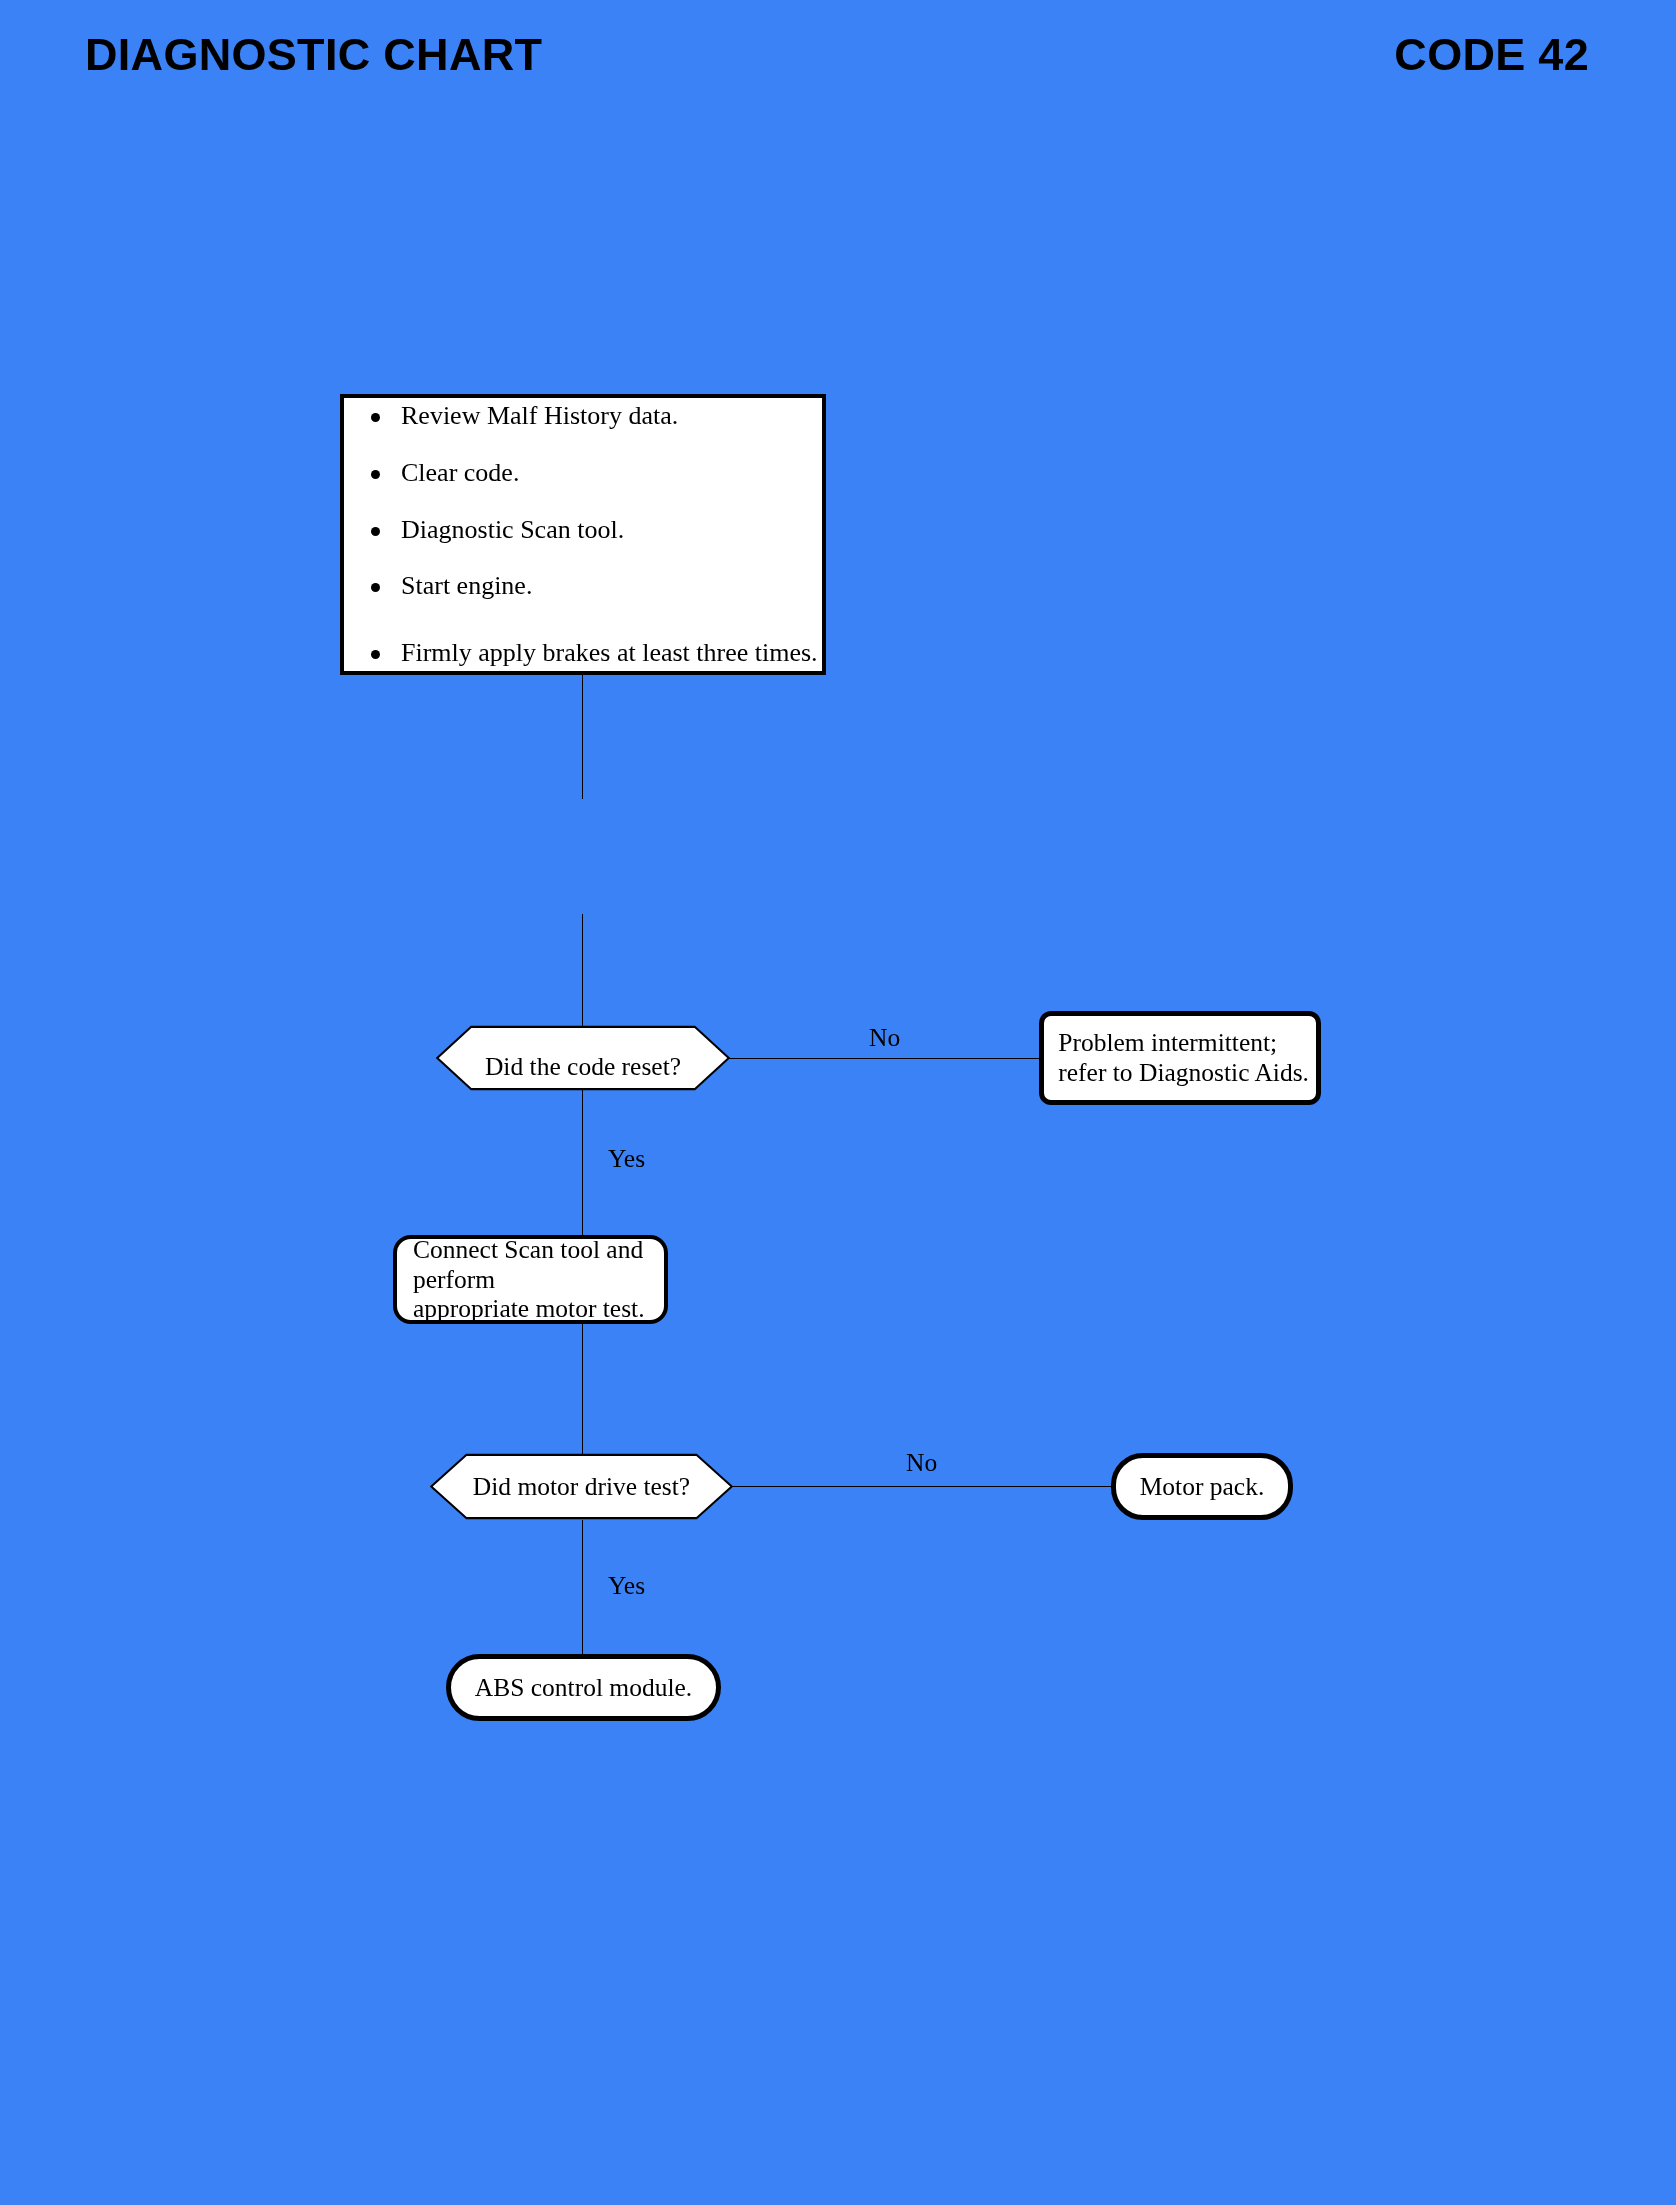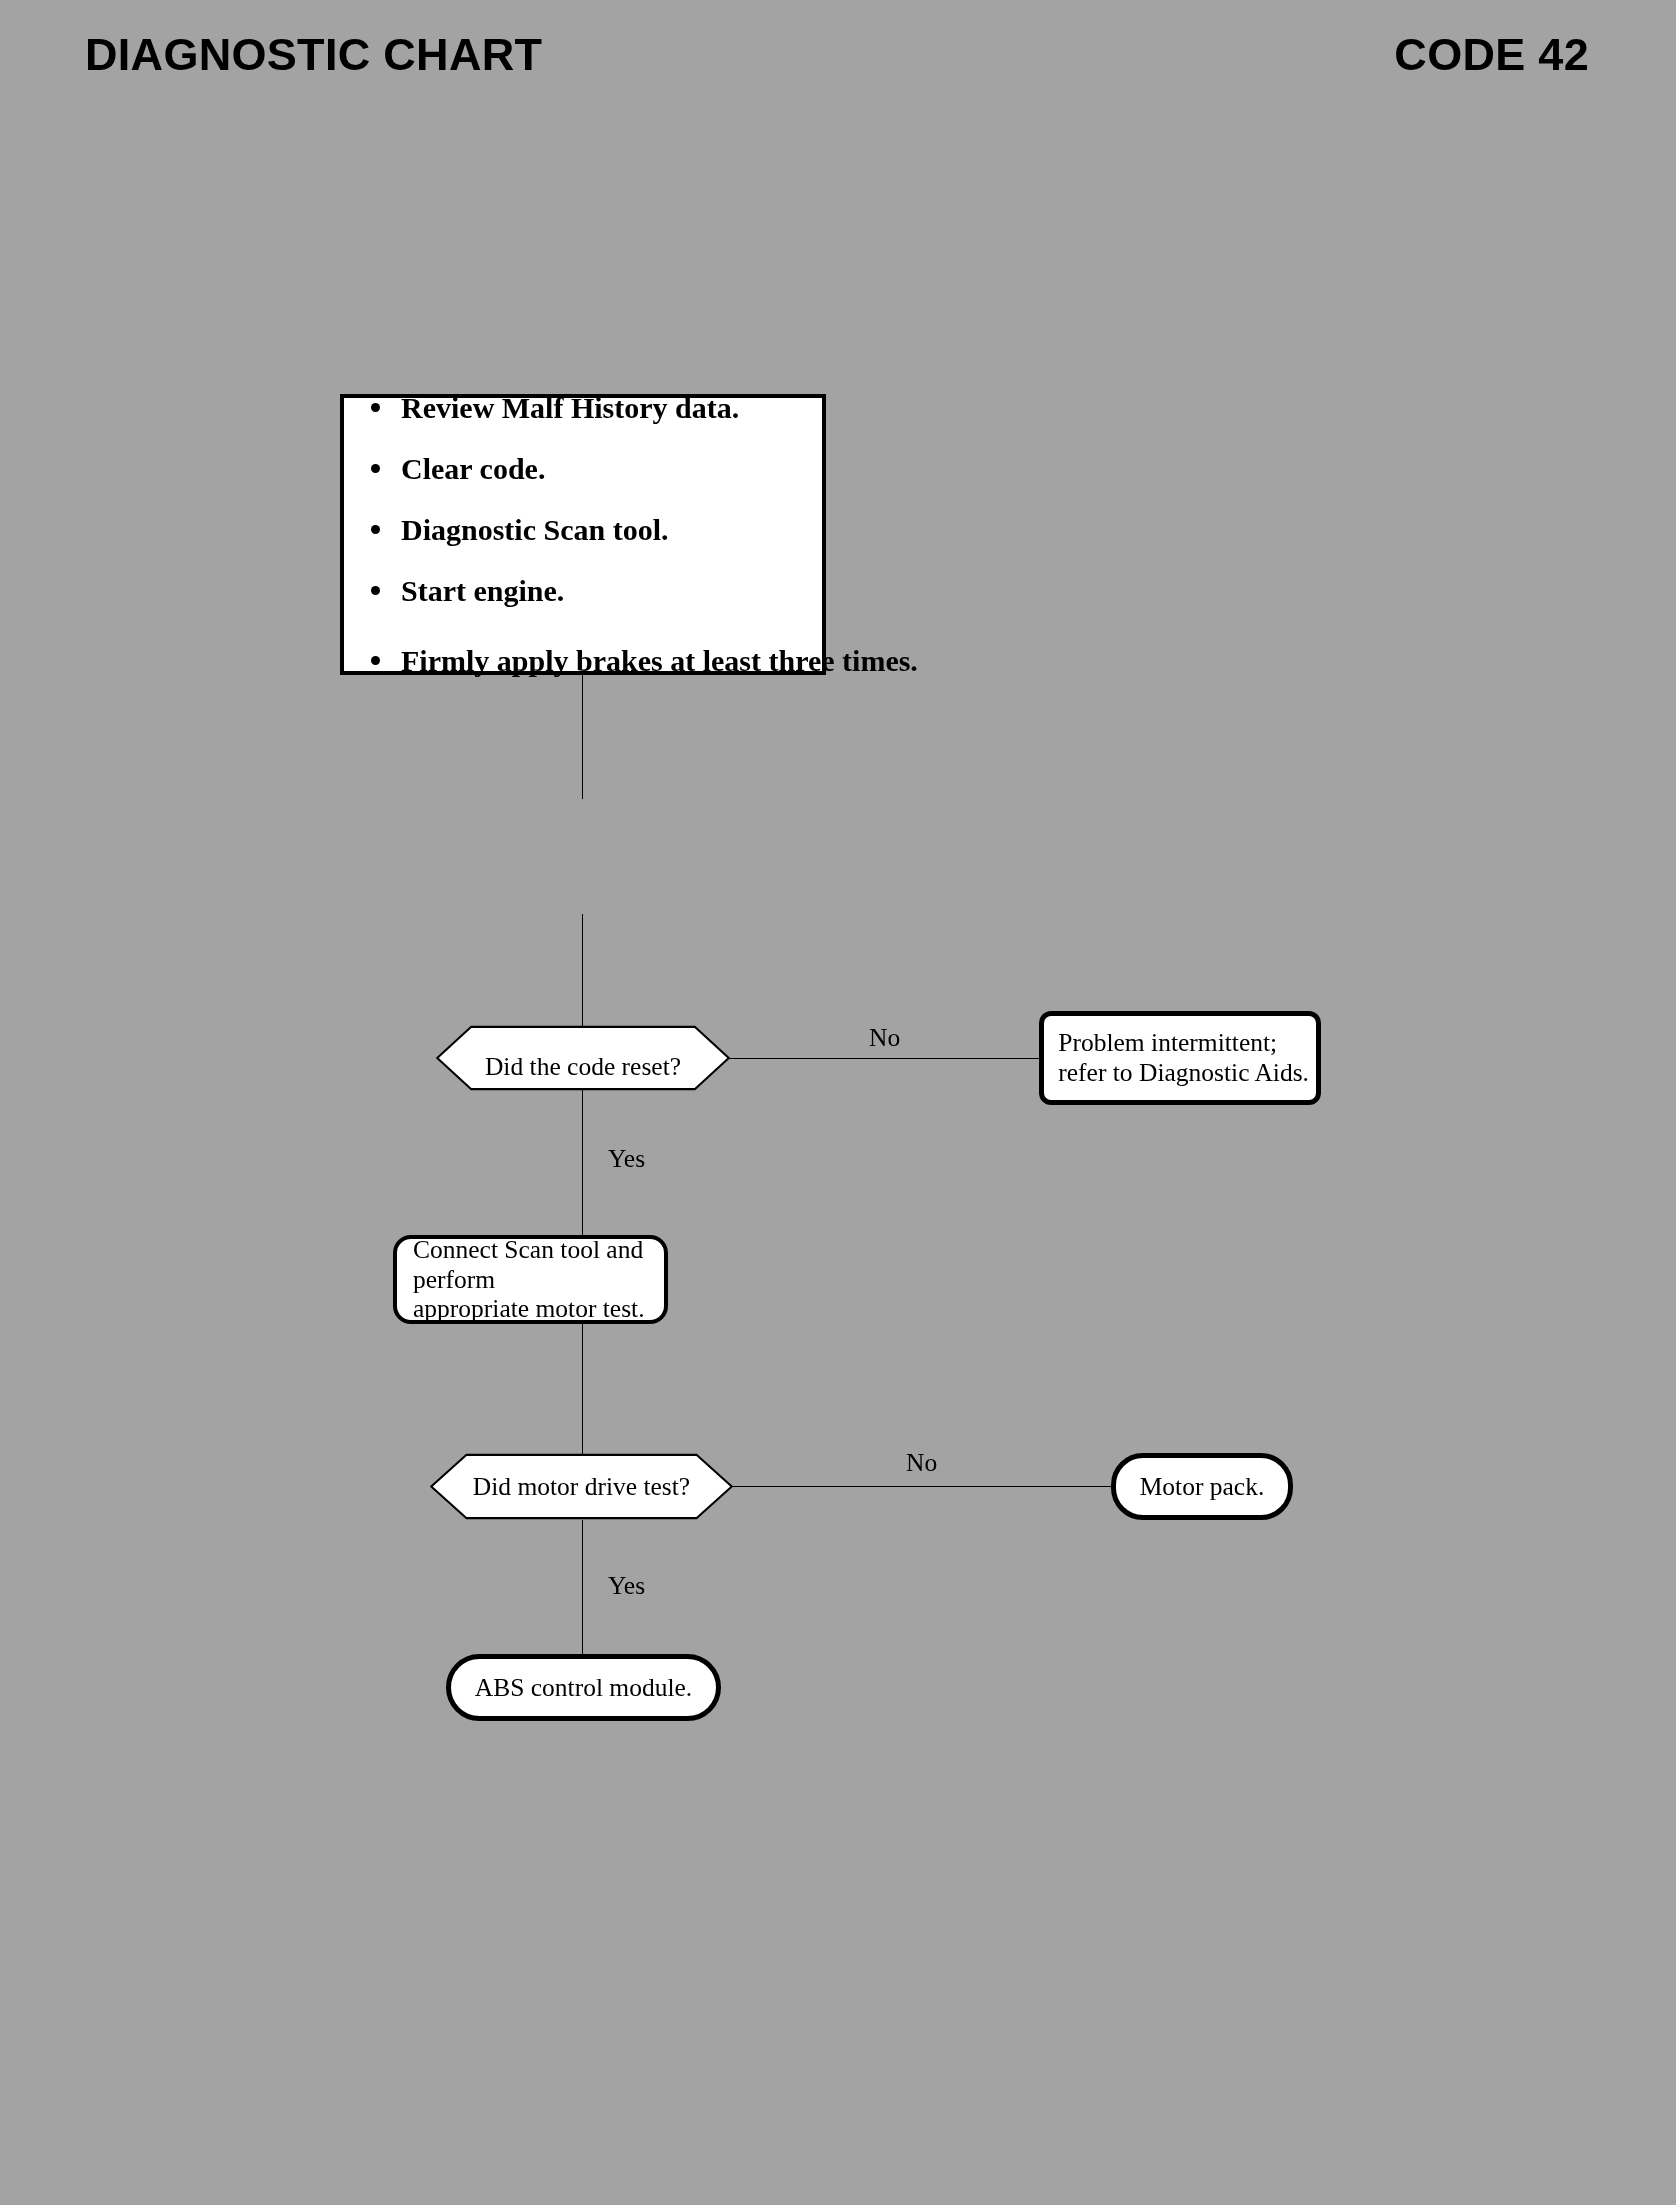--- a/index.html
+++ b/index.html
@@ -8,21 +8,21 @@
     background: #ffffff;
   }
   body {
     font-family: "Liberation Serif", "DejaVu Serif", serif;
     color: #000000;
   }
   #page {
     position: relative;
     width: 1676px;
     height: 2205px;
-    background: #a3a3a3;
+    background: #3b82f6;
     overflow: hidden;
   }
 
   
   .hdr {
     position: absolute;
     font-family: "Liberation Sans", "DejaVu Sans", sans-serif;
     font-weight: 700;
     font-size: 45px;
     letter-spacing: 0.3px;
@@ -57,26 +57,25 @@
     width: 100%;
     box-sizing: border-box;
   }
 
   
   #box-steps { left: 340px; top: 394px; width: 486px; height: 281px; }
   #box-steps .inner { padding: 0 16px 0 16px; }
   .blist { list-style: none; margin: 0; padding: 0; }
   .blist li {
     position: relative;
-    font-size: 30px;
+    font-size: 26px;
     line-height: 1.08;
     padding-left: 41px;
     margin: 0 0 28.6px 0;
     white-space: nowrap;
-    font-weight: bold;
   }
   .blist li:last-child { margin-bottom: 0; margin-top: 38px; }
   .blist li .bullet {
     position: absolute;
     left: 11px;
     top: 11px;
     width: 9px;
     height: 9px;
     background: #000000;
     border-radius: 50%;

